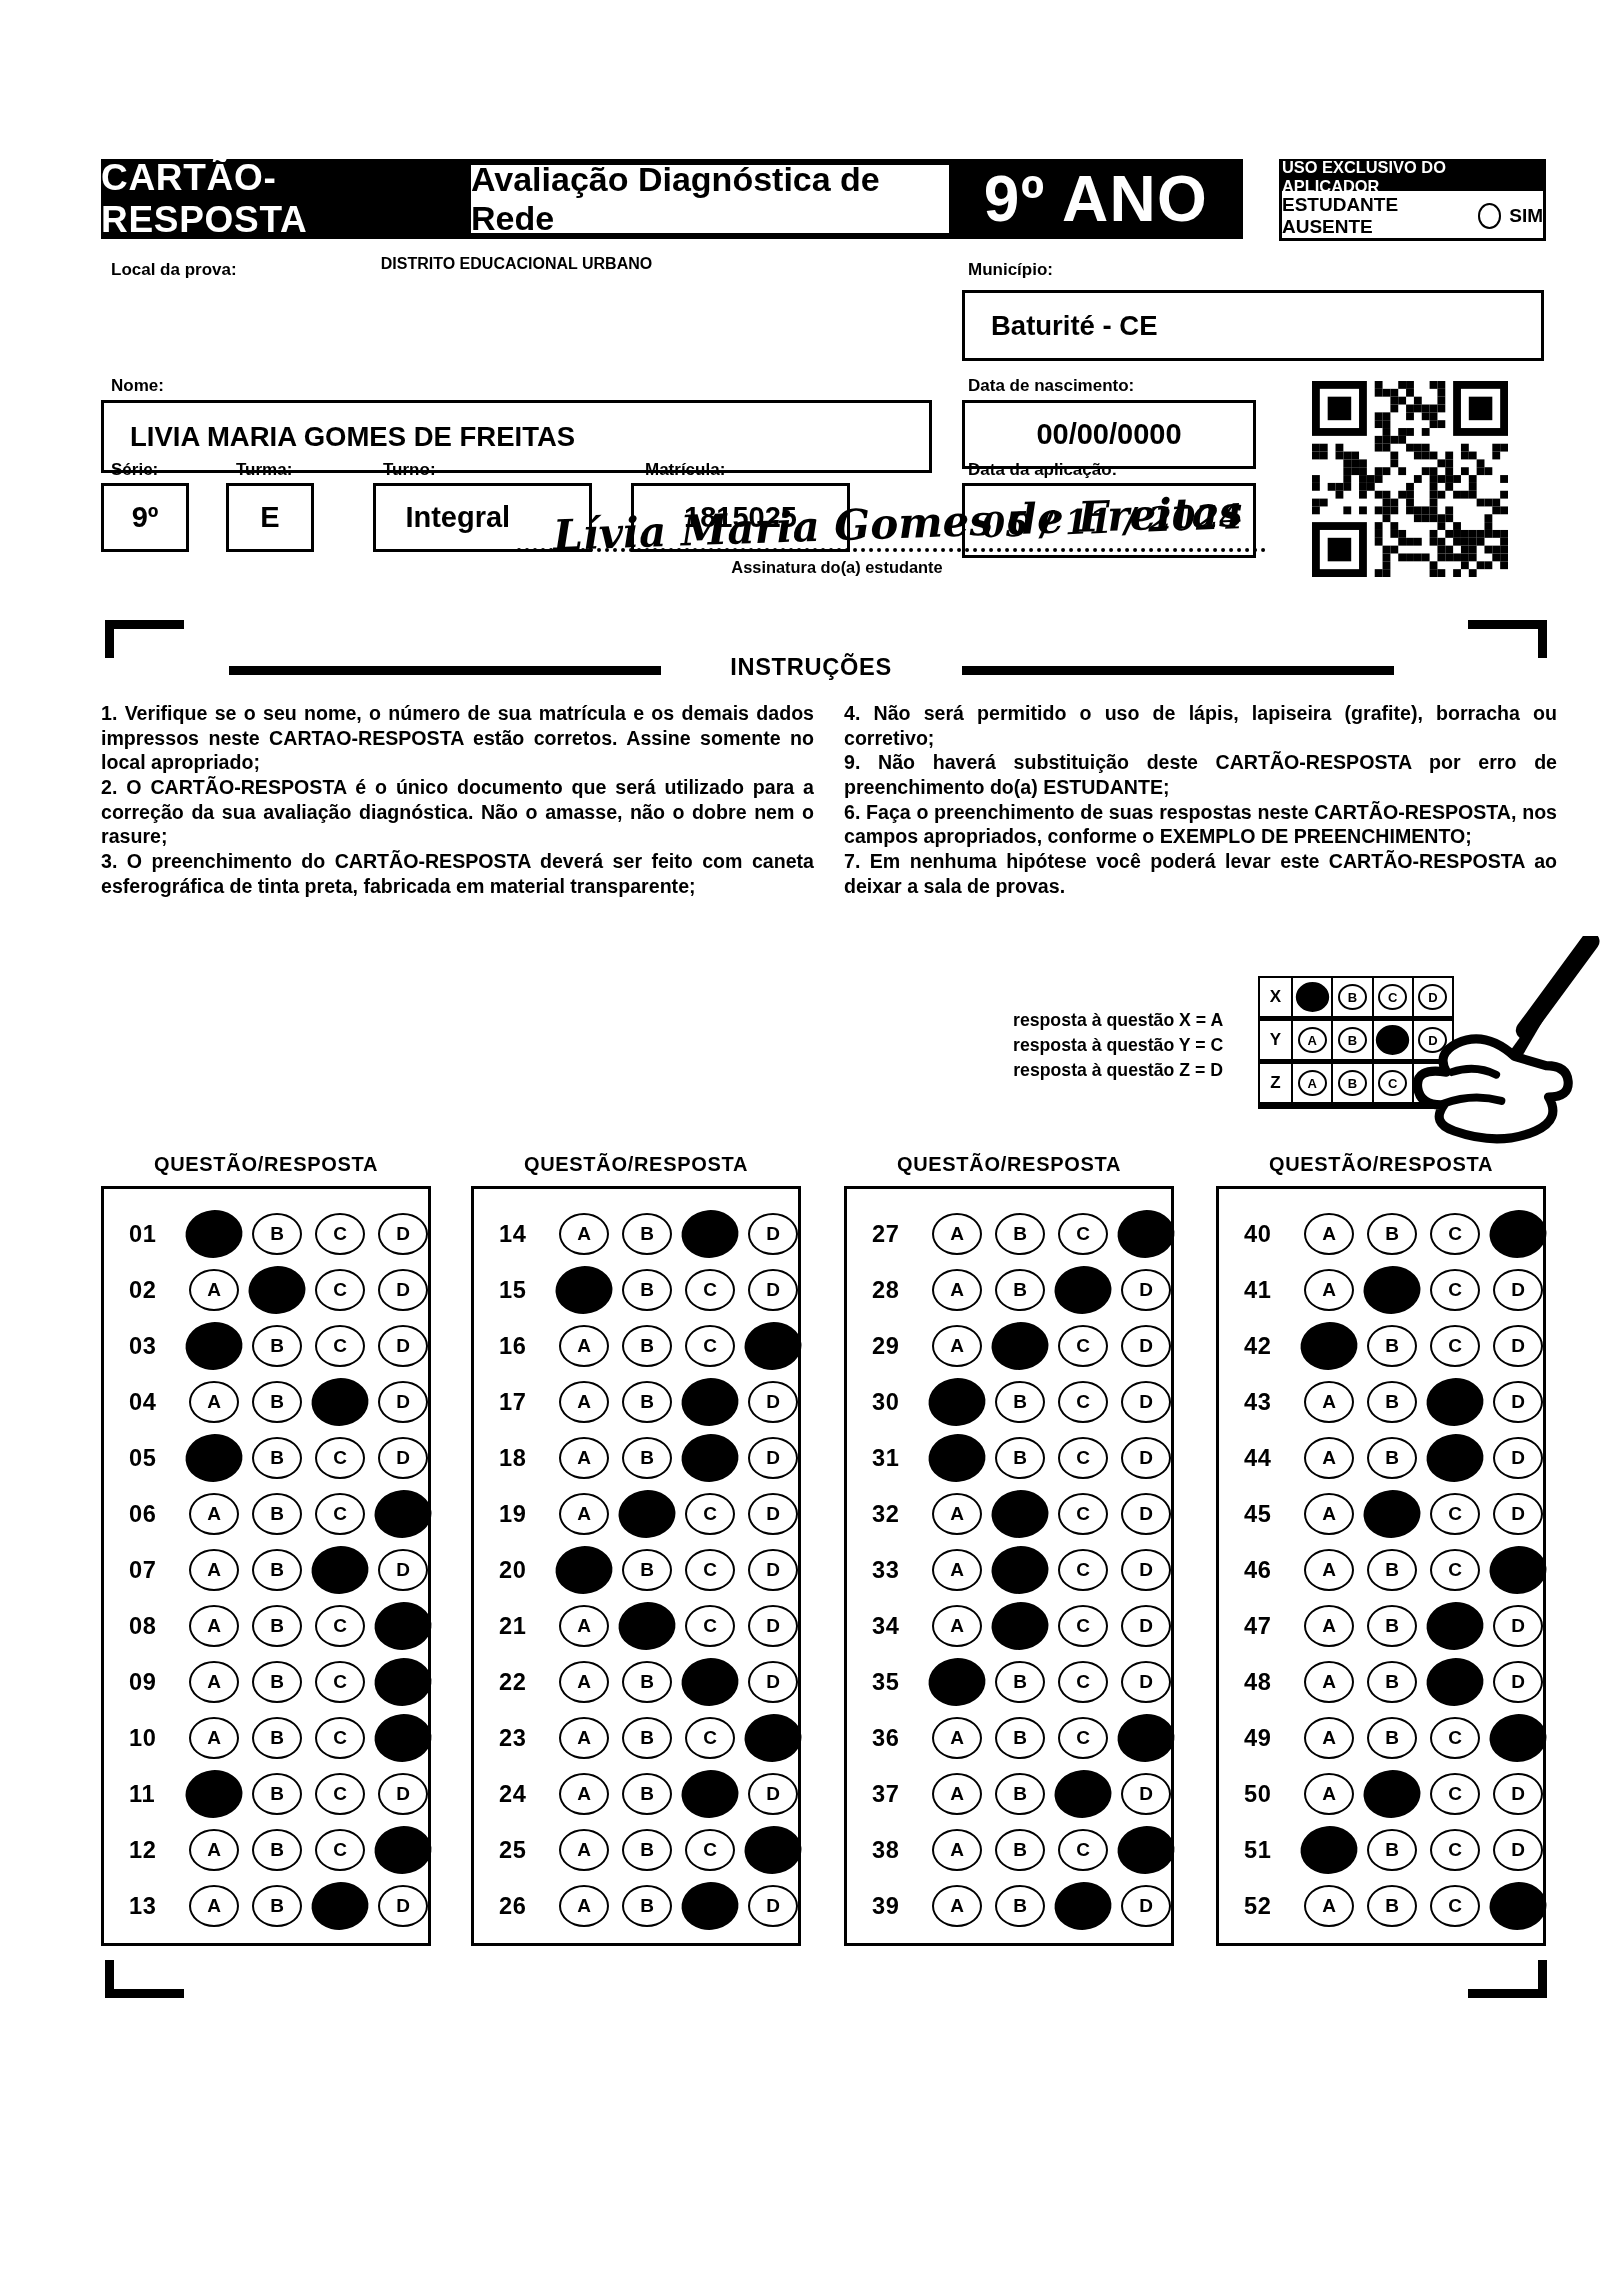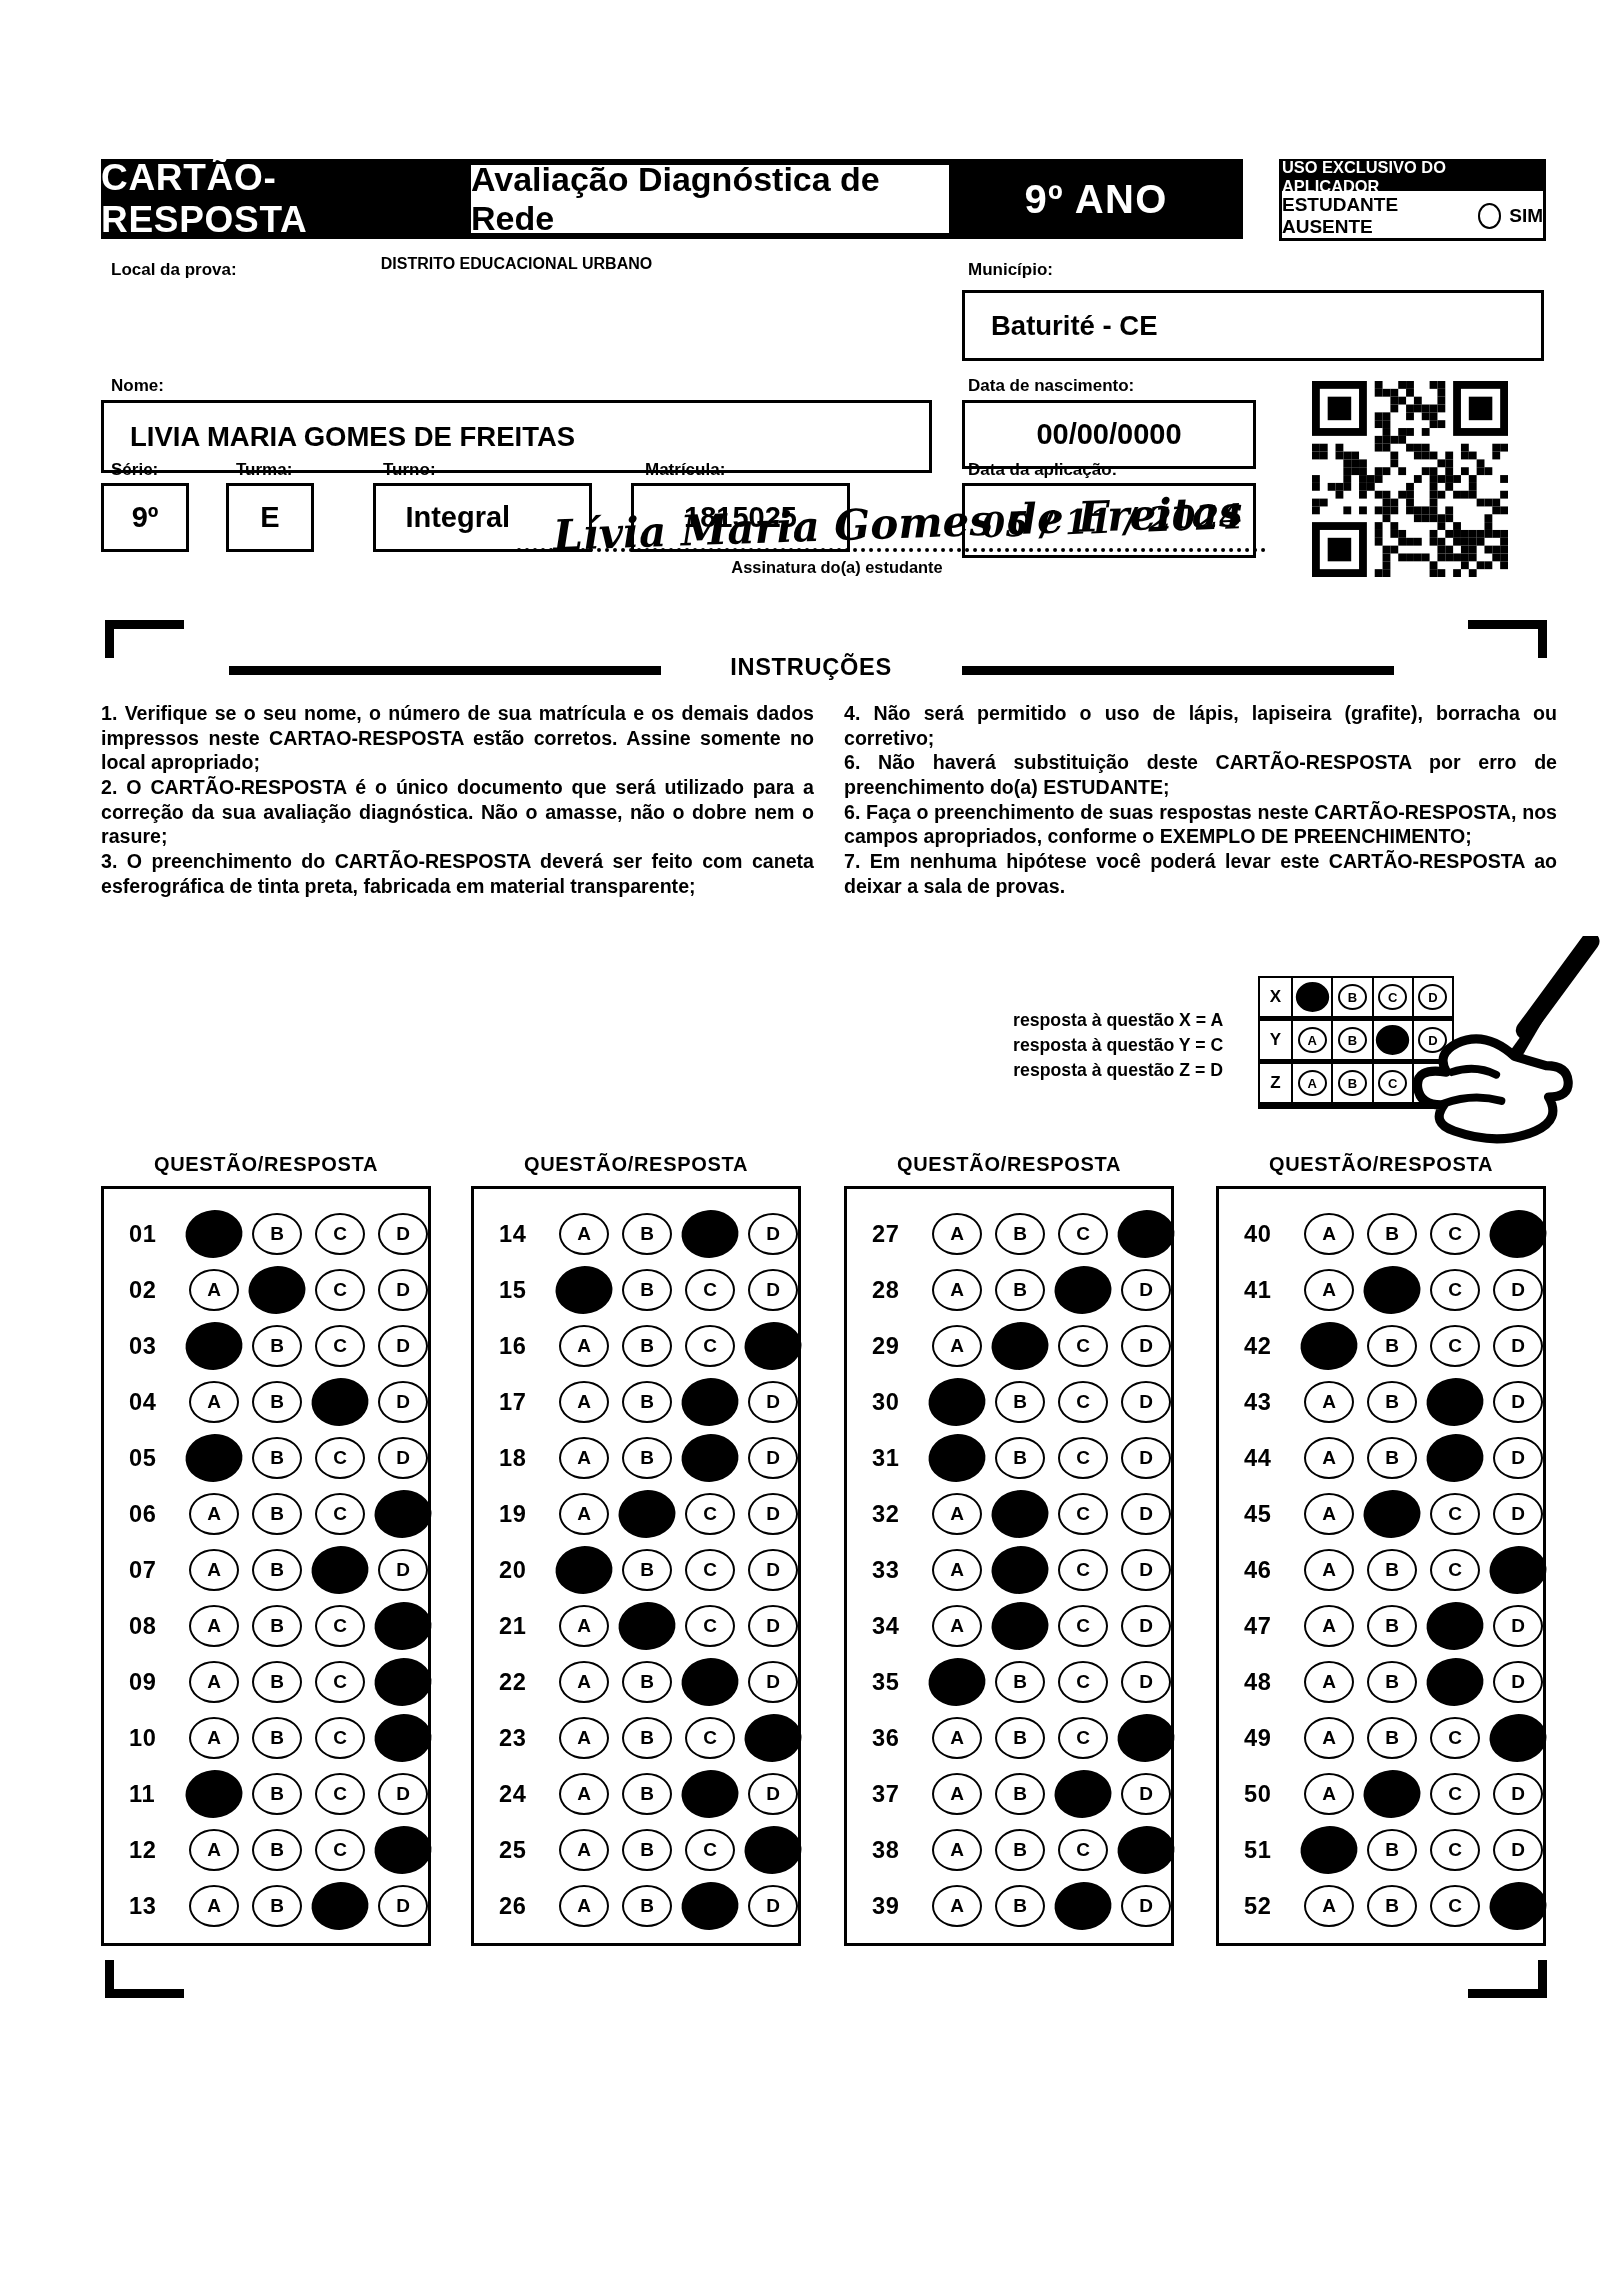--- a/index.html
+++ b/index.html
@@ -3,21 +3,21 @@
 <meta charset="utf-8">
 <style>
   html,body{margin:0;padding:0;background:#fff;}
   body{width:1623px;height:2295px;position:relative;font-family:"Liberation Sans",sans-serif;color:#000;}
   .sheet{position:absolute;inset:0;background:#fff;}
 
   
   .head-band{position:absolute;left:101px;top:159px;width:1142px;height:80px;background:#000;display:flex;align-items:stretch;}
   .head-title{flex:0 0 370px;display:flex;align-items:center;justify-content:center;color:#fff;font-size:37px;font-weight:bold;letter-spacing:0.7px;}
   .head-sub{flex:1 1 auto;background:#fff;margin:5.9px 0;display:flex;align-items:center;justify-content:center;color:#000;font-size:34px;font-weight:bold;}
-  .head-grade{flex:0 0 294px;display:flex;align-items:center;justify-content:center;color:#fff;font-size:40px;font-weight:bold;letter-spacing:1.3px;}
+  .head-grade{flex:0 0 294px;display:flex;align-items:center;justify-content:center;color:#fff;font-size:64px;font-weight:bold;letter-spacing:1.3px;}
 
   .aplicador{position:absolute;left:1279px;top:159px;width:267px;height:82px;border:3.3px solid #000;box-sizing:border-box;background:#fff;}
   .aplicador-strip{background:#000;color:#fff;height:29px;display:flex;align-items:center;justify-content:center;font-size:16.4px;font-weight:bold;}
   .aplicador-row{height:50px;display:flex;align-items:center;justify-content:center;gap:7.9px;font-size:19px;font-weight:bold;}
   .circle{width:26px;height:26px;border:2.6px solid #000;border-radius:50%;box-sizing:border-box;background:#fff;}
 
   
   .lbl{position:absolute;font-size:17px;font-weight:bold;}
   .box{position:absolute;border:3.9px solid #000;box-sizing:border-box;background:#fff;display:flex;align-items:center;}
   .box .v{font-weight:bold;}
@@ -356,21 +356,21 @@
   <div class="rule rule-l"></div>
   <div class="instr-title">INSTRUÇÕES</div>
   <div class="rule rule-r"></div>
   <div class="instr-col" id="instr-left">
       <p class="instr">1. Verifique se o seu nome, o número de sua matrícula e os demais dados impressos neste CARTAO-RESPOSTA estão corretos. Assine somente no local apropriado;</p>
       <p class="instr">2. O CARTÃO-RESPOSTA é o único documento que será utilizado para a correção da sua avaliação diagnóstica. Não o amasse, não o dobre nem o rasure;</p>
       <p class="instr">3. O preenchimento do CARTÃO-RESPOSTA deverá ser feito com caneta esferográfica de tinta preta, fabricada em material transparente;</p>
     </div>
   <div class="instr-col" id="instr-right">
       <p class="instr">4. Não será permitido o uso de lápis, lapiseira (grafite), borracha ou corretivo;</p>
-      <p class="instr">6. Não haverá substituição deste CARTÃO-RESPOSTA por erro de preenchimento do(a) ESTUDANTE;</p>
+      <p class="instr">9. Não haverá substituição deste CARTÃO-RESPOSTA por erro de preenchimento do(a) ESTUDANTE;</p>
       <p class="instr">6. Faça o preenchimento de suas respostas neste CARTÃO-RESPOSTA, nos campos apropriados, conforme o EXEMPLO DE PREENCHIMENTO;</p>
       <p class="instr">7. Em nenhuma hipótese você poderá levar este CARTÃO-RESPOSTA ao deixar a sala de provas.</p>
     </div>
 
   <div class="legend">
     <div>resposta à questão X = A</div>
     <div>resposta à questão Y = C</div>
     <div>resposta à questão Z = D</div>
   </div>
   <div class="ex-grid" id="ex-grid">

